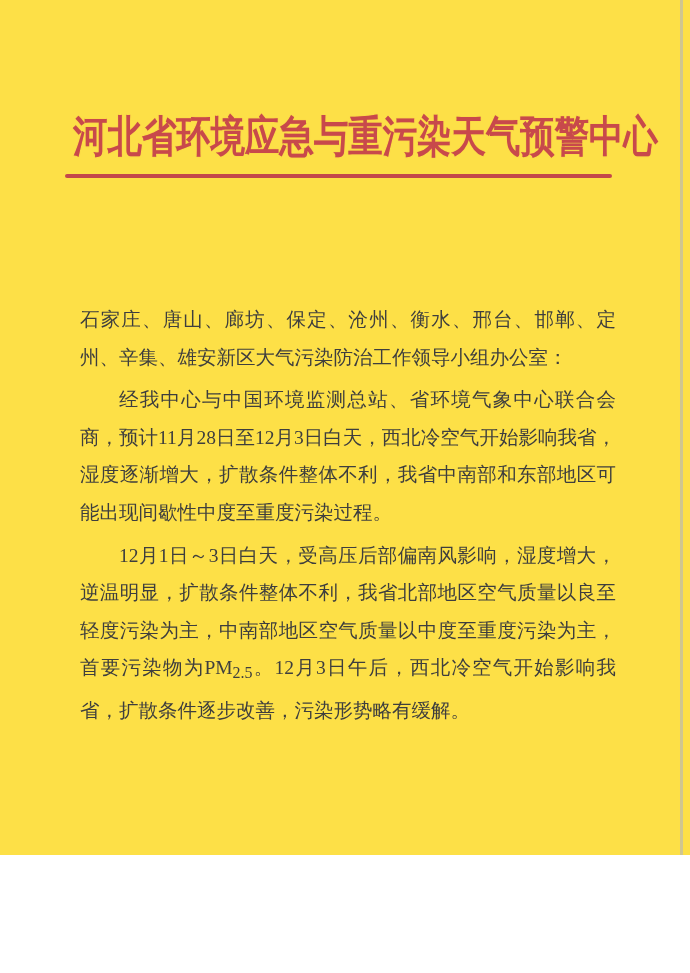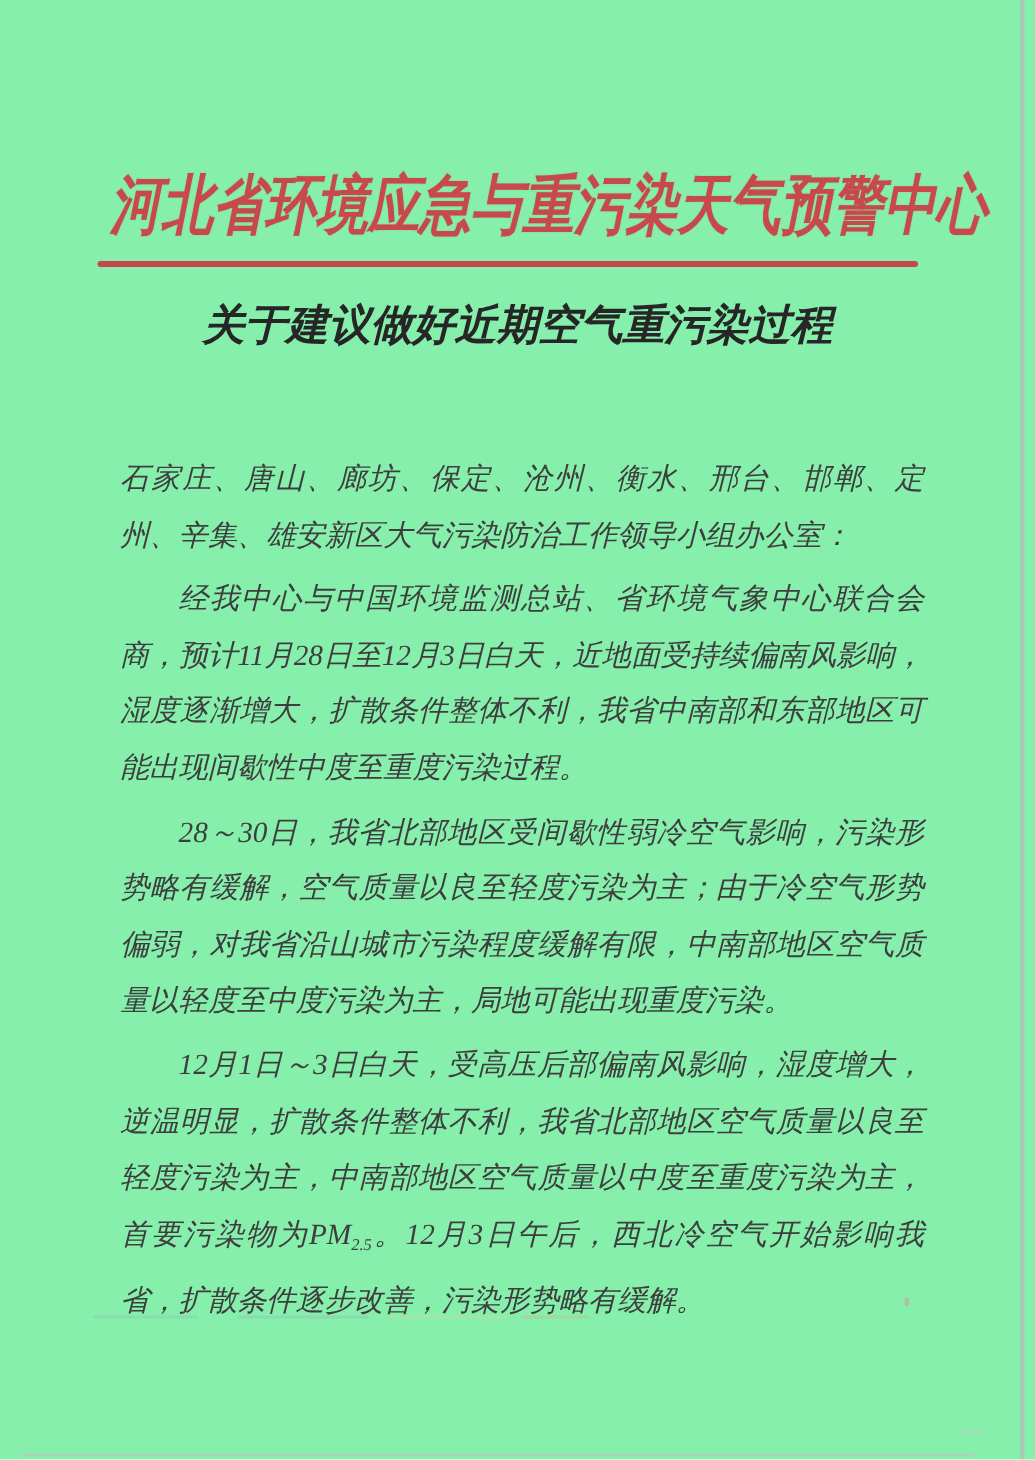--- a/index.html
+++ b/index.html
@@ -3,25 +3,24 @@
 <meta charset="utf-8">
 <style>
   html, body {
     margin: 0;
     padding: 0;
     background: #ffffff;
   }
   .page {
     position: relative;
     width: 690px;
-    height: 973px;
-    background: #86efac;
+    height: 855px;
+    background: #fde047;
     overflow: hidden;
     font-family: "Liberation Serif", "DejaVu Serif", serif;
-    font-style: italic;
   }
   
   .edge-right {
     position: absolute;
     top: 0; left: 680px;
     width: 3px; height: 973px;
     background: #b8b8b8;
     opacity: 0.65;
   }
   .edge-bottom {
@@ -94,43 +93,41 @@
     top: 296px; left: 75px;
     width: 546px;
     font-size: 19.5px;
     line-height: 37.6px;
     color: #3e3e3e;
     text-align: justify;
   }
   .body-text p { margin: 5px; }
   .body-text p.indent { text-indent: 2em; }
   .sub {
-    font-size: 11px;
+    font-size: 16px;
     vertical-align: -4px;
   }
 </style>
 </head>
 <body>
 
 <div class="page">
 
   <div class="letterhead">
     <span class="letterhead-inner">河北省环境应急与重污染天气预警中心</span>
   </div>
 
   <div class="red-divider"></div>
 
   <div class="doc-title">
-    <div>关于建议做好近期空气重污染过程</div>
   </div>
 
   <div class="body-text">
     <p>石家庄、唐山、廊坊、保定、沧州、衡水、邢台、邯郸、定州、辛集、雄安新区大气污染防治工作领导小组办公室：</p>
-    <p class="indent">经我中心与中国环境监测总站、省环境气象中心联合会商，预计11月28日至12月3日白天，近地面受持续偏南风影响，湿度逐渐增大，扩散条件整体不利，我省中南部和东部地区可能出现间歇性中度至重度污染过程。</p>
-    <p class="indent">28～30日，我省北部地区受间歇性弱冷空气影响，污染形势略有缓解，空气质量以良至轻度污染为主；由于冷空气形势偏弱，对我省沿山城市污染程度缓解有限，中南部地区空气质量以轻度至中度污染为主，局地可能出现重度污染。</p>
+    <p class="indent">经我中心与中国环境监测总站、省环境气象中心联合会商，预计11月28日至12月3日白天，西北冷空气开始影响我省，湿度逐渐增大，扩散条件整体不利，我省中南部和东部地区可能出现间歇性中度至重度污染过程。</p>
     <p class="indent"><span>12月1日～3日白天，受高压后部偏南风影响，湿度增大，逆温明显，扩散条件整体不利，我省北部地区空气质量以良至轻度污染为主，中南部地区空气质量以中度至重度污染为主，首要污染物为PM</span><span class="sub">2.5</span><span>。12月3日午后，西北冷空气开始影响我省，扩散条件逐步改善，污染形势略有缓解。</span></p>
   </div>
 
   <div class="artifact a1"></div>
   <div class="artifact a2"></div>
   <div class="artifact a3"></div>
   <div class="artifact a4"></div>
   <div class="speck-pink"></div>
   <div class="speck-gray"></div>
   <div class="edge-right"></div>

